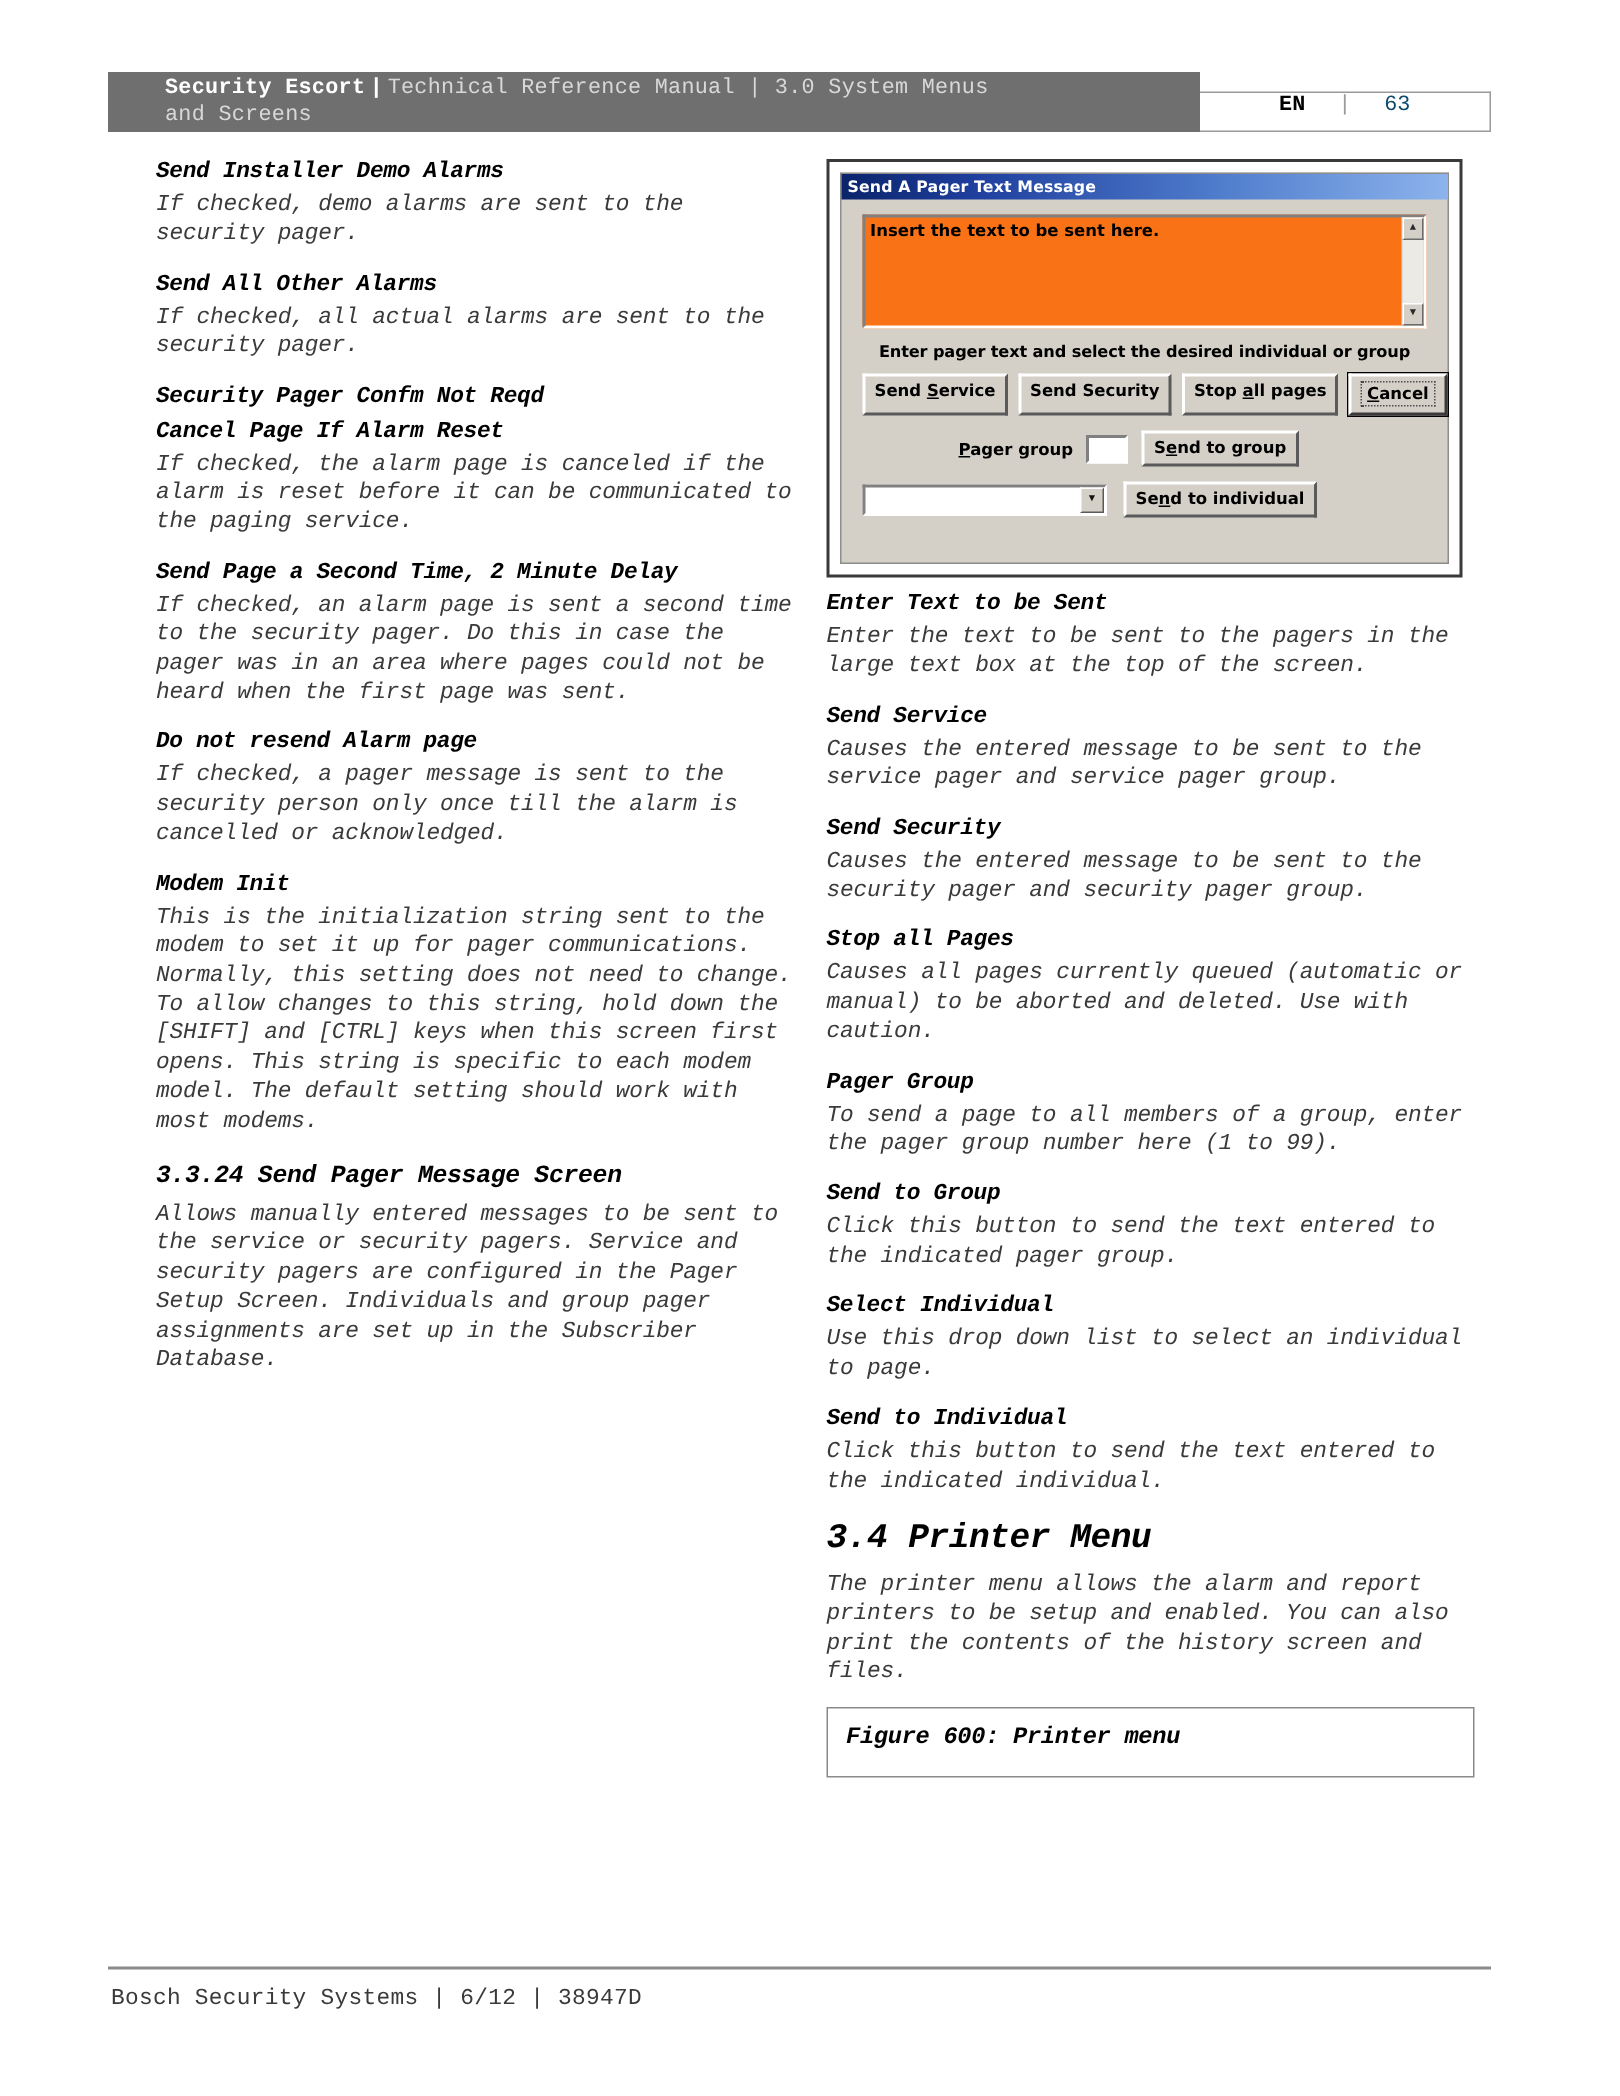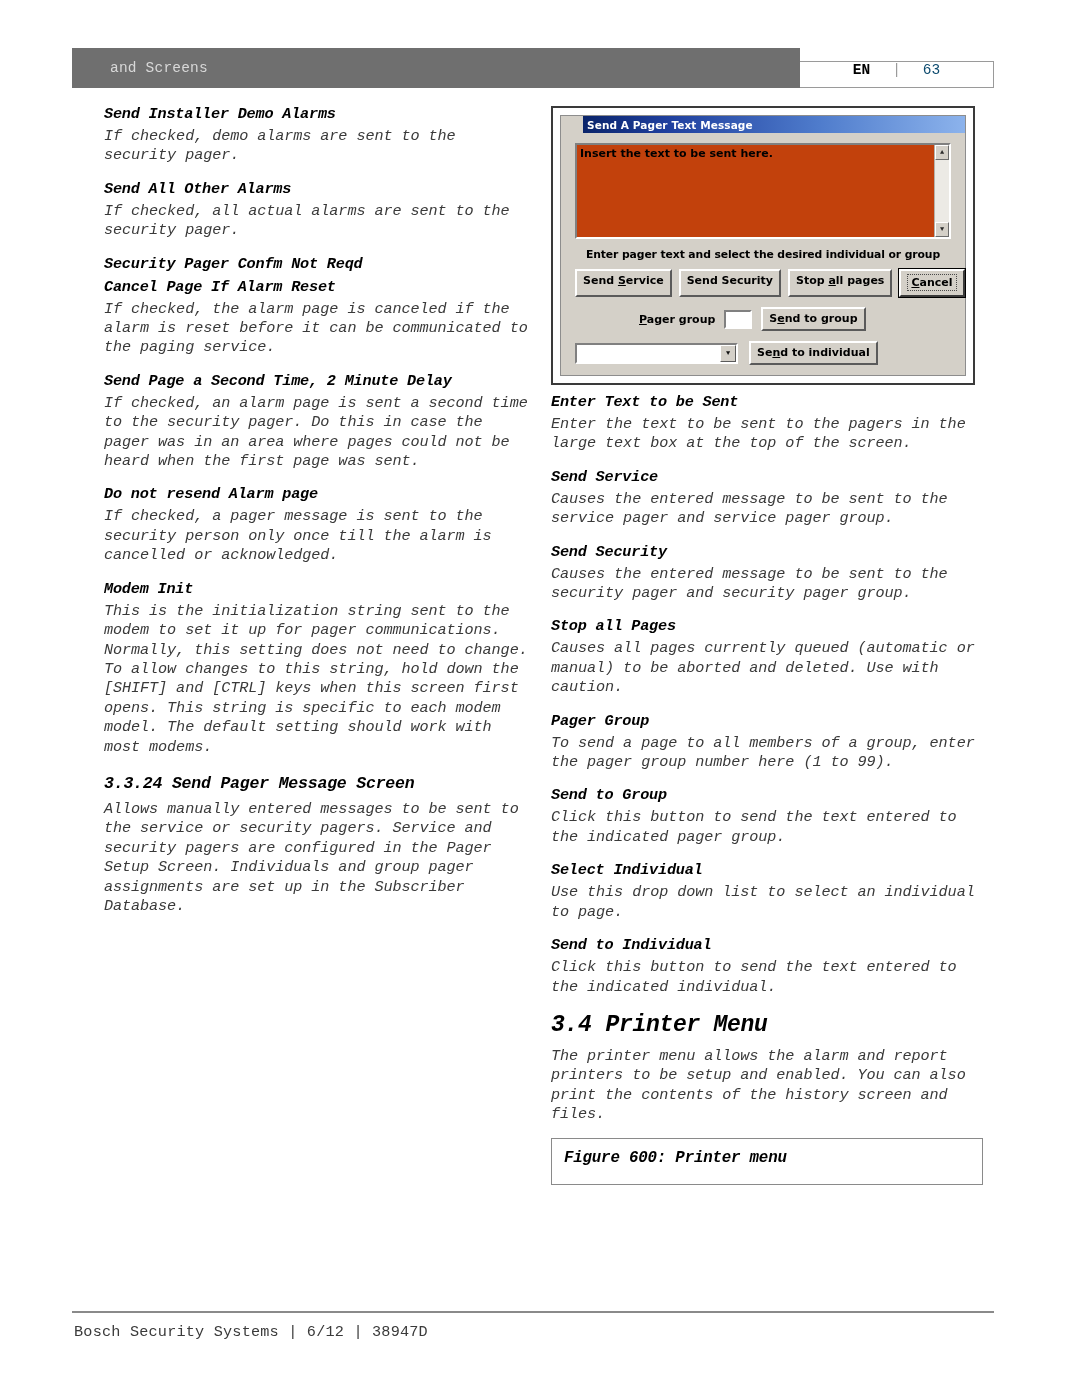--- a/index.html
+++ b/index.html
@@ -131,34 +131,33 @@
     background: linear-gradient(to right, #0a246a 0%, #1f3f9e 22%, #4f7ccc 62%, #8cb3ec 100%);
     color: #ffffff;
     font-family: "DejaVu Sans", "Liberation Sans", sans-serif;
     font-size: 10.5px;
     font-weight: bold;
     display: flex;
     align-items: center;
     padding-left: 4px;
     letter-spacing: 0.1px;
     flex: 0 0 auto;
-    margin-left: 22px;
   }
   .dlg-body {
     flex: 1 1 auto;
     position: relative;
     padding: 10px 14px 8px 14px;
   }
 
   .textarea-wrap {
     position: relative;
-    height: 96px;
+    height: 76px;
     border: 2px solid;
     border-color: #808080 #ffffff #ffffff #808080;
-    background: #c2410c;
+    background: #f97316;
     display: flex;
   }
   .textarea-inner {
     flex: 1 1 auto;
     padding: 2px 3px;
     font-family: "DejaVu Sans", "Liberation Sans", sans-serif;
     font-size: 11px;
     font-weight: bold;
     color: #000000;
     overflow: hidden;
@@ -279,20 +278,23 @@
     color: #3a3a3a;
     letter-spacing: 0.2px;
   }
 </style>
 </head>
 <body>
 
 <div class="page-header">
   <div class="hdr-bar">
     <div>
+      <span class="hdr-text">
+        <span class="strong">Security Escort</span><span class="sep">|</span><span class="light">Technical Reference Manual | 3.0  System Menus</span>
+      </span>
       <span class="hdr-text light">and Screens</span>
     </div>
   </div>
   <div class="hdr-right">
     <span class="lang">EN</span>
     <span class="pipe">|</span>
     <span class="pg">63</span>
   </div>
 </div>
 

